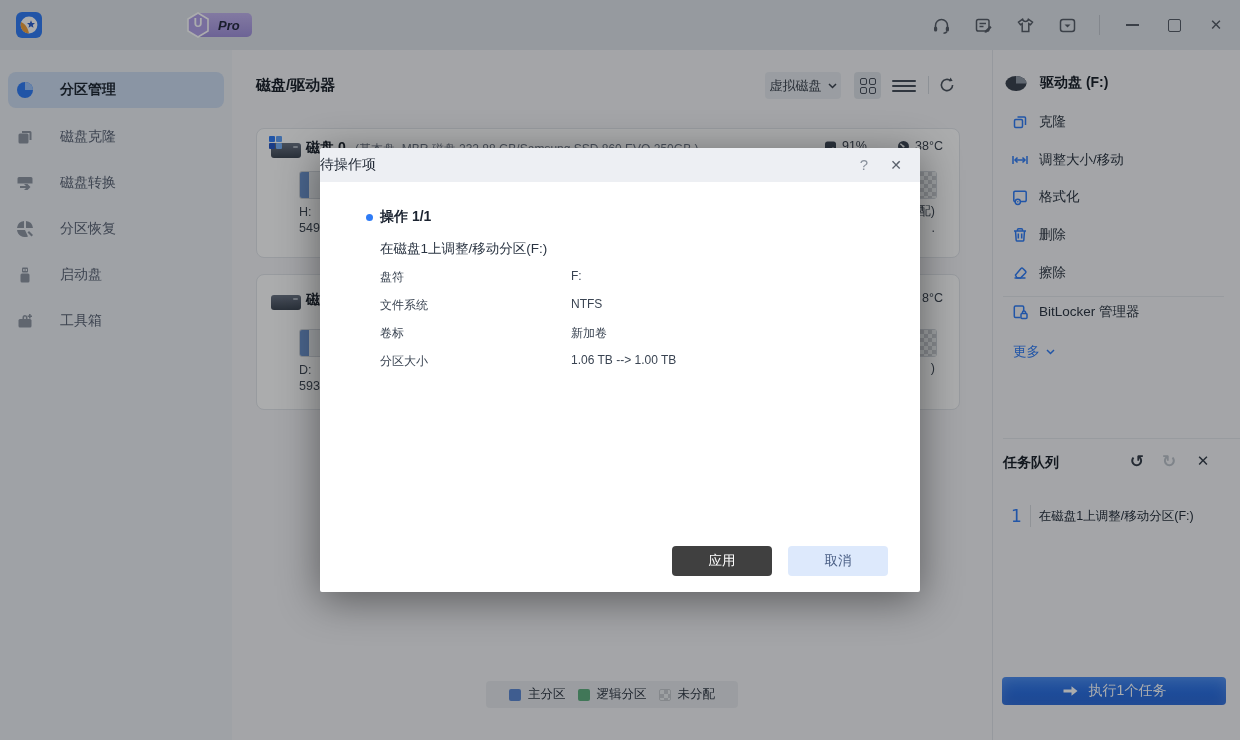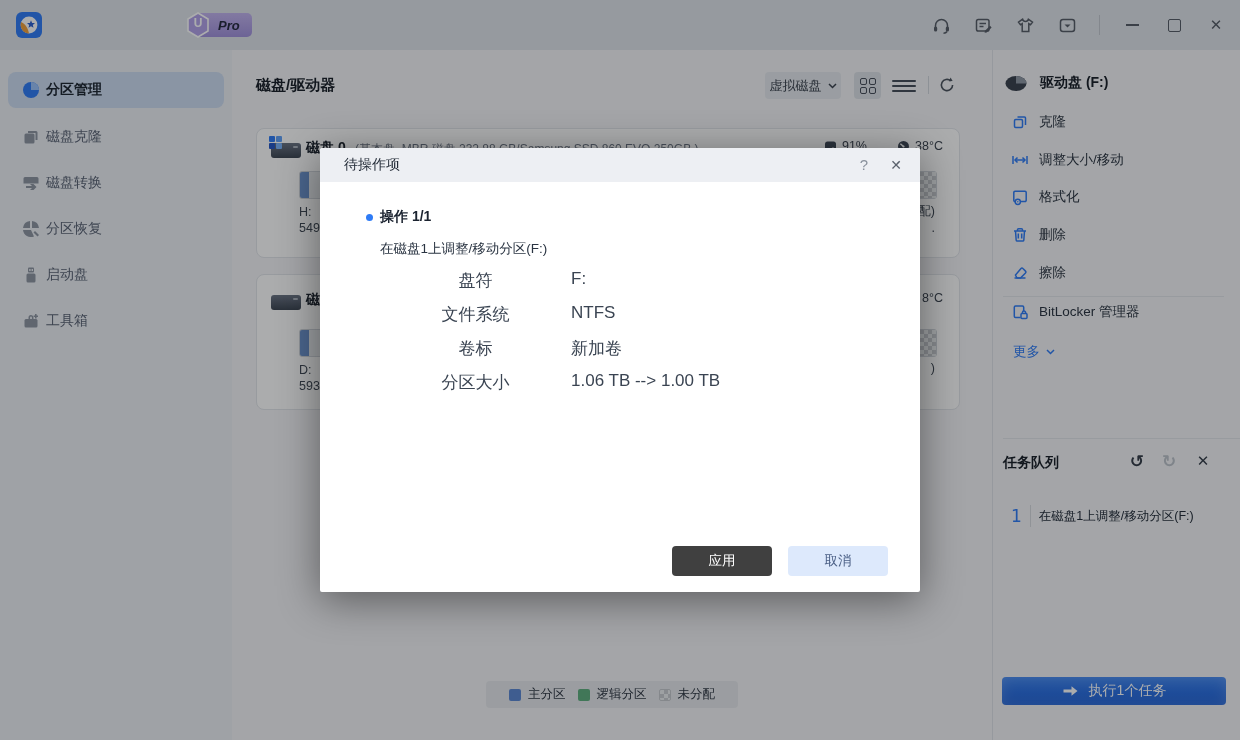--- a/index.html
+++ b/index.html
@@ -23,21 +23,21 @@
   .tb-icons{position:absolute;right:14px;top:0;height:50px;display:flex;align-items:center;gap:22px;}
   .tbi{width:20px;height:20px;display:flex;align-items:center;justify-content:center;
        color:#555c66;font-size:15px;cursor:pointer;}
   .tb-sep{width:1px;height:20px;background:#c2c7cf;}
   .minline{display:block;width:13px;height:2px;background:#555c66;}
   .maxbox{display:block;width:11px;height:11px;border:1.6px solid #555c66;border-radius:2px;}
 
   
   .sidebar{position:absolute;left:0;top:50px;width:232px;bottom:0;background:#edf0f5;}
   .side-item{position:absolute;left:8px;width:216px;height:36px;border-radius:8px;
-             display:flex;align-items:center;gap:6px;padding-left:14px;box-sizing:border-box;
+             display:flex;align-items:center;gap:26px;padding-left:8px;box-sizing:border-box;
              font-size:14px;color:#596273;cursor:pointer;}
   .side-item.active{background:#cddcf1;color:#1c2530;font-weight:bold;}
   .side-ico{width:18px;height:18px;flex:0 0 18px;}
 
   
   .main{position:absolute;left:232px;top:50px;width:760px;bottom:0;background:#f4f5f7;}
   .main-title{position:absolute;left:24px;top:26px;font-size:15px;font-weight:bold;color:#171d26;}
   .filter-pill{position:absolute;left:533px;top:22px;width:76px;height:27px;background:#e6e9ee;
                border-radius:4px;display:flex;align-items:center;justify-content:center;gap:6px;
                font-size:13px;color:#39414d;cursor:pointer;}
@@ -103,30 +103,30 @@
             background:linear-gradient(180deg,#3b82f0,#1c5fd6);
             display:flex;align-items:center;justify-content:center;gap:10px;
             color:#fff;font-size:14px;cursor:pointer;box-shadow:inset 0 0 14px rgba(255,255,255,.18);}
 
   
   .dim{position:absolute;left:0;top:0;width:1240px;height:740px;background:rgba(10,12,16,.34);z-index:50;}
   .dialog{position:absolute;left:320px;top:148px;width:600px;height:444px;background:#fff;
           border-radius:2px;z-index:100;box-shadow:0 8px 42px rgba(0,0,0,.45);}
   .dlg-head{position:absolute;left:0;top:0;right:0;height:34px;background:#edeff3;
             display:flex;align-items:center;border-radius:2px 2px 0 0;}
-  .dlg-title{margin-left:24px;font-size:14px;color:#242c38;}
+  .dlg-title{font-size:14px;color:#242c38;}
   .dlg-help{position:absolute;right:52px;top:0;height:34px;line-height:34px;font-size:15px;
             color:#8a919c;cursor:pointer;}
   .dlg-close{position:absolute;right:18px;top:0;height:34px;line-height:34px;font-size:14px;
              color:#5a616c;cursor:pointer;}
   .dlg-body{position:absolute;left:60px;top:34px;right:32px;}
   .op-head{position:relative;margin-top:26px;font-size:14px;font-weight:bold;color:#1b2330;}
   .op-dot{position:absolute;left:-14px;top:6px;width:7px;height:7px;border-radius:50%;background:#2e7bf6;}
   .op-desc{margin-top:14px;font-size:13.5px;color:#2a3442;}
-  .dlg-row{display:flex;margin-top:11px;font-size:17px;color:#3a4452;text-align:center;}
+  .dlg-row{display:flex;margin-top:11px;font-size:12px;color:#3a4452;}
   .dlg-row .lab{flex:0 0 191px;}
   .dlg-buttons{position:absolute;right:32px;bottom:16px;display:flex;gap:16px;}
   .btn{width:100px;height:30px;border-radius:4px;display:flex;align-items:center;justify-content:center;
        font-size:13.5px;cursor:pointer;}
   .btn-apply{background:#404040;color:#fff;}
   .btn-cancel{background:#dde9fc;color:#4a5f85;}
 </style>
 </head>
 <body>
 

